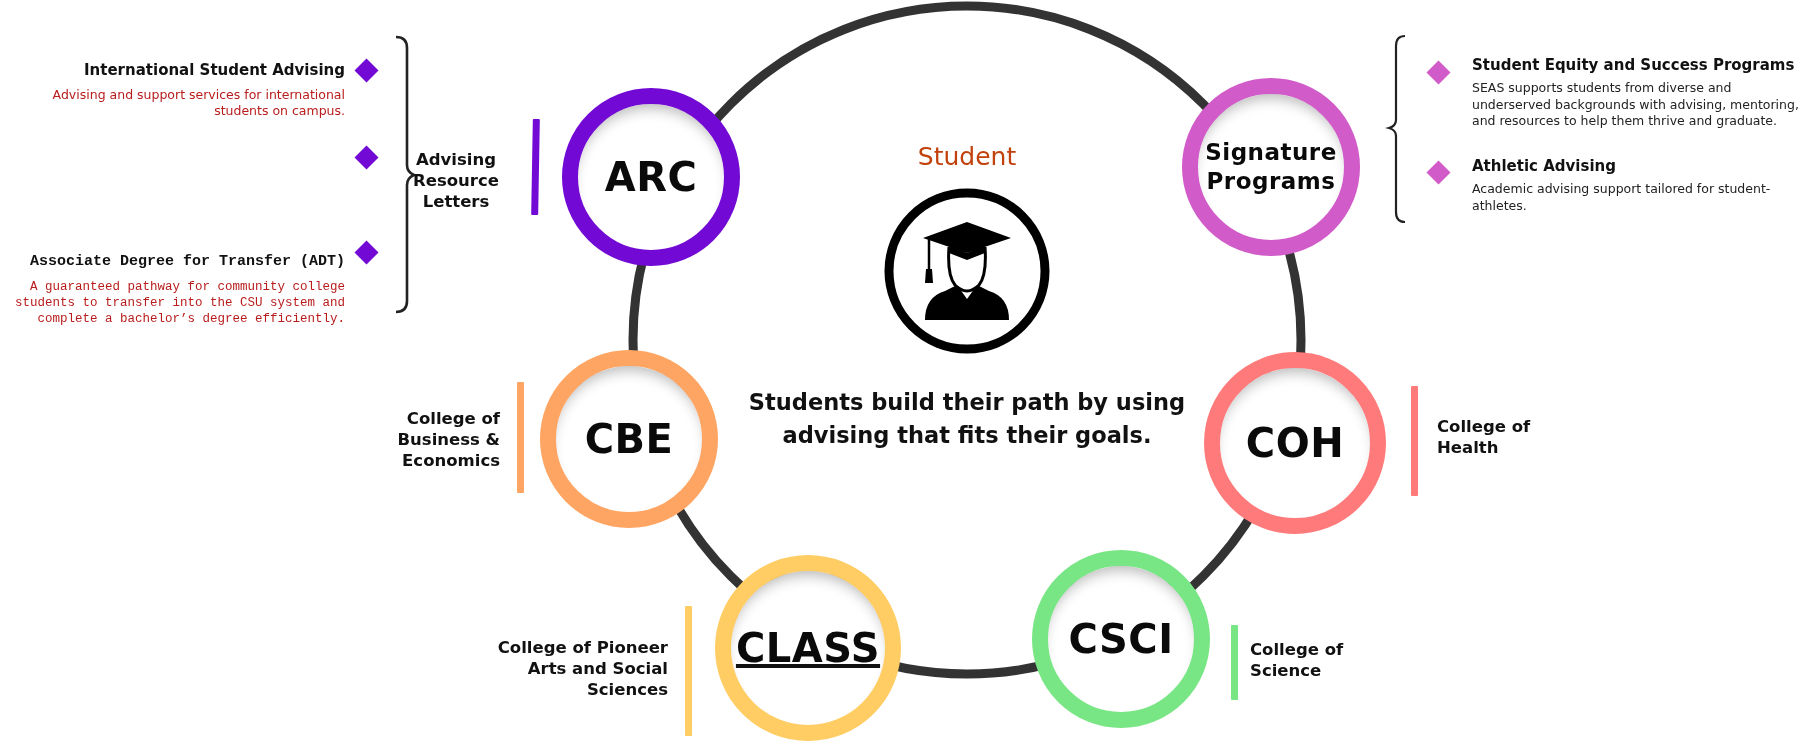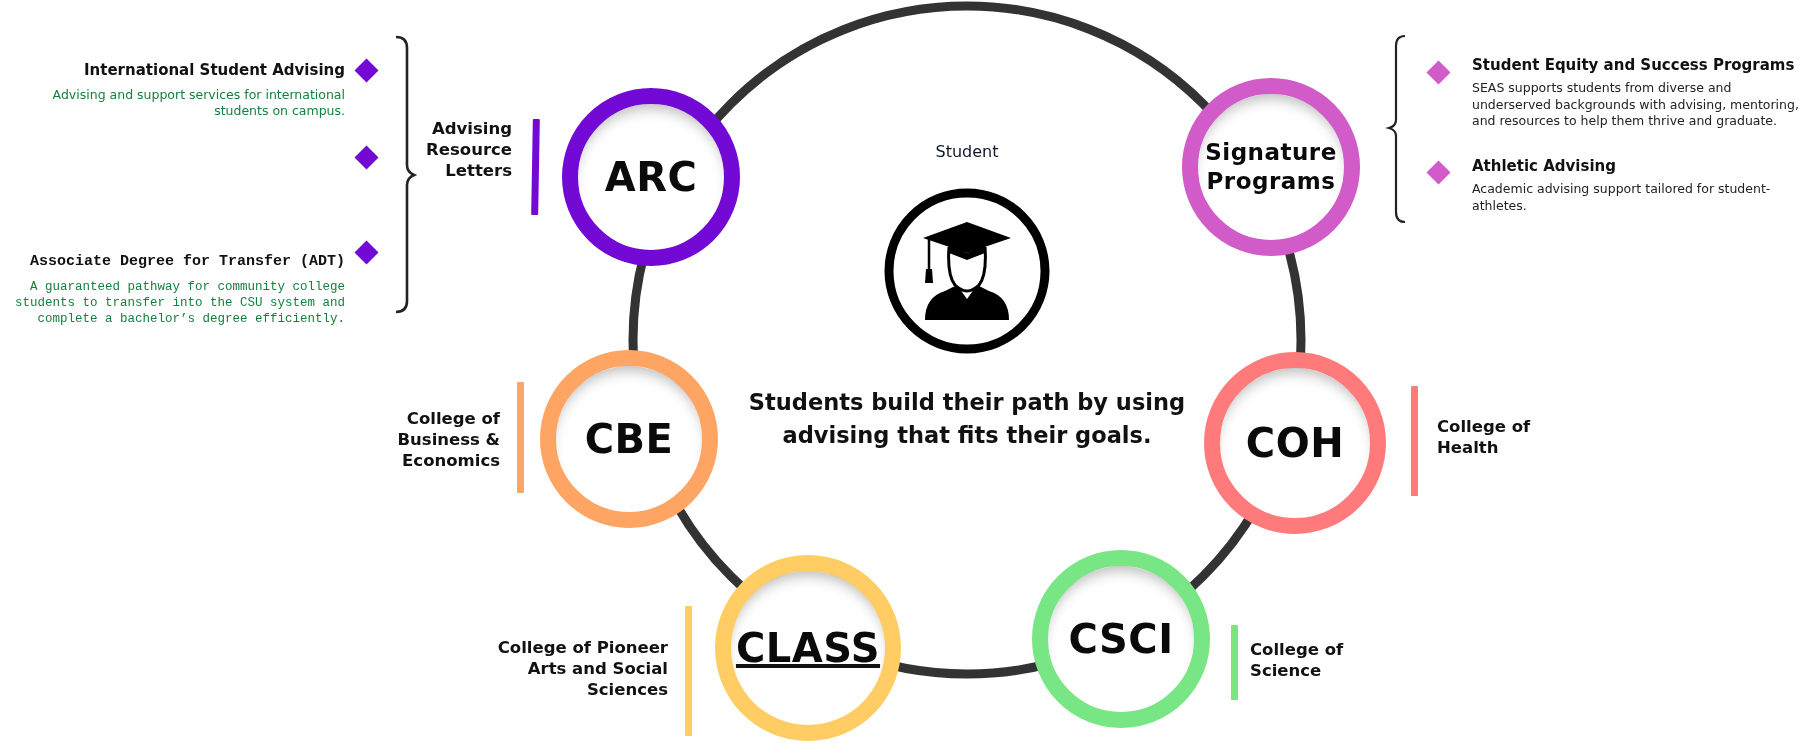--- a/index.html
+++ b/index.html
@@ -3,42 +3,42 @@
   <meta charset="utf-8">
   <style>
     html, body { margin: 0; padding: 0; background: #ffffff; }
     body { width: 1810px; height: 756px; position: relative; overflow: hidden;
            font-family: "DejaVu Sans", "Liberation Sans", sans-serif; color: #111; }
     svg.ring { position: absolute; left: 0; top: 0; }
 
     
     .litem { position: absolute; right: calc(1810px - 345px); text-align: right; width: 340px; }
     .ltitle { font-weight: bold; font-size: 15px; line-height: 18px; color: #111; white-space: nowrap; }
-    .lbody { font-size: 12.5px; line-height: 16px; color: #15803d; margin-top: 8px; }
+    .lbody { font-size: 12.5px; line-height: 16px; color: #b91c1c; margin-top: 8px; }
     .ritem { position: absolute; left: 1472px; width: 340px; }
     .rtitle { font-weight: bold; font-size: 15px; line-height: 18px; color: #111; white-space: nowrap; }
     .rbody { font-size: 12.5px; line-height: 16.5px; color: #222; margin-top: 6px; }
 
     .diamond { position: absolute; width: 17px; height: 17px; transform: rotate(45deg); }
 
     
     .node { position: absolute; width: 178px; height: 178px; border-radius: 50%;
             box-sizing: border-box; border: 16px solid; background: #fff;
             display: flex; align-items: center; justify-content: center; text-align: center; }
     .node-inner { position: absolute; inset: 0; border-radius: 50%;
             box-shadow: inset 0 10px 14px -6px rgba(0,0,0,0.28); }
     .node-label { position: relative; font-weight: bold; font-size: 40px; color: #0a0a0a; letter-spacing: 0.5px; }
     .node-label.small { font-size: 23px; line-height: 29px; }
 
     .vbar { position: absolute; width: 7px; border-radius: 1px; }
     .clabel { position: absolute; font-weight: bold; font-size: 16.5px; line-height: 21px; color: #111; }
     .clabel.right { text-align: right; }
 
     .student-title { position: absolute; left: 867px; width: 200px; top: 142px; text-align: center;
-            font-size: 16px; color: #0f172a; }
+            font-size: 25px; color: #c2410c; }
     .student-icon { position: absolute; left: 883px; top: 187px; width: 168px; height: 168px; }
     .tagline { position: absolute; left: 740px; width: 454px; top: 386px; text-align: center;
             font-weight: bold; font-size: 22.5px; line-height: 33px; color: #111; }
   </style>
 </head>
 <body>
 
 <svg class="ring" width="1810" height="756">
   <circle cx="967" cy="340" r="334" fill="none" stroke="#333333" stroke-width="9"></circle>
 
@@ -81,21 +81,21 @@
 </div>
 <div class="diamond" style="left:1430px; top:164px; background:#D15BC8;"></div>
 <div class="ritem" style="top:157px;">
   <div class="rtitle">Athletic Advising</div>
   <div class="rbody">
     <div>Academic advising support tailored for student-</div>
     <div>athletes.</div>
   </div>
 </div>
 
-<div class="clabel right" style="left:400px; width:112px; top:118px;">
+<div class="clabel right" style="left:400px; width:112px; top:149px;text-align:center;">
   <div>Advising</div>
   <div>Resource</div>
   <div>Letters</div>
 </div>
 <div class="vbar" style="left:532px; top:119px; height:96px; background:#7209D4; transform:rotate(1deg);"></div>
 <div class="node" style="left:562px; top:88px; border-color:#7209D4;">
   <div class="node-inner"></div>
   <span class="node-label">ARC</span>
 </div>
 

